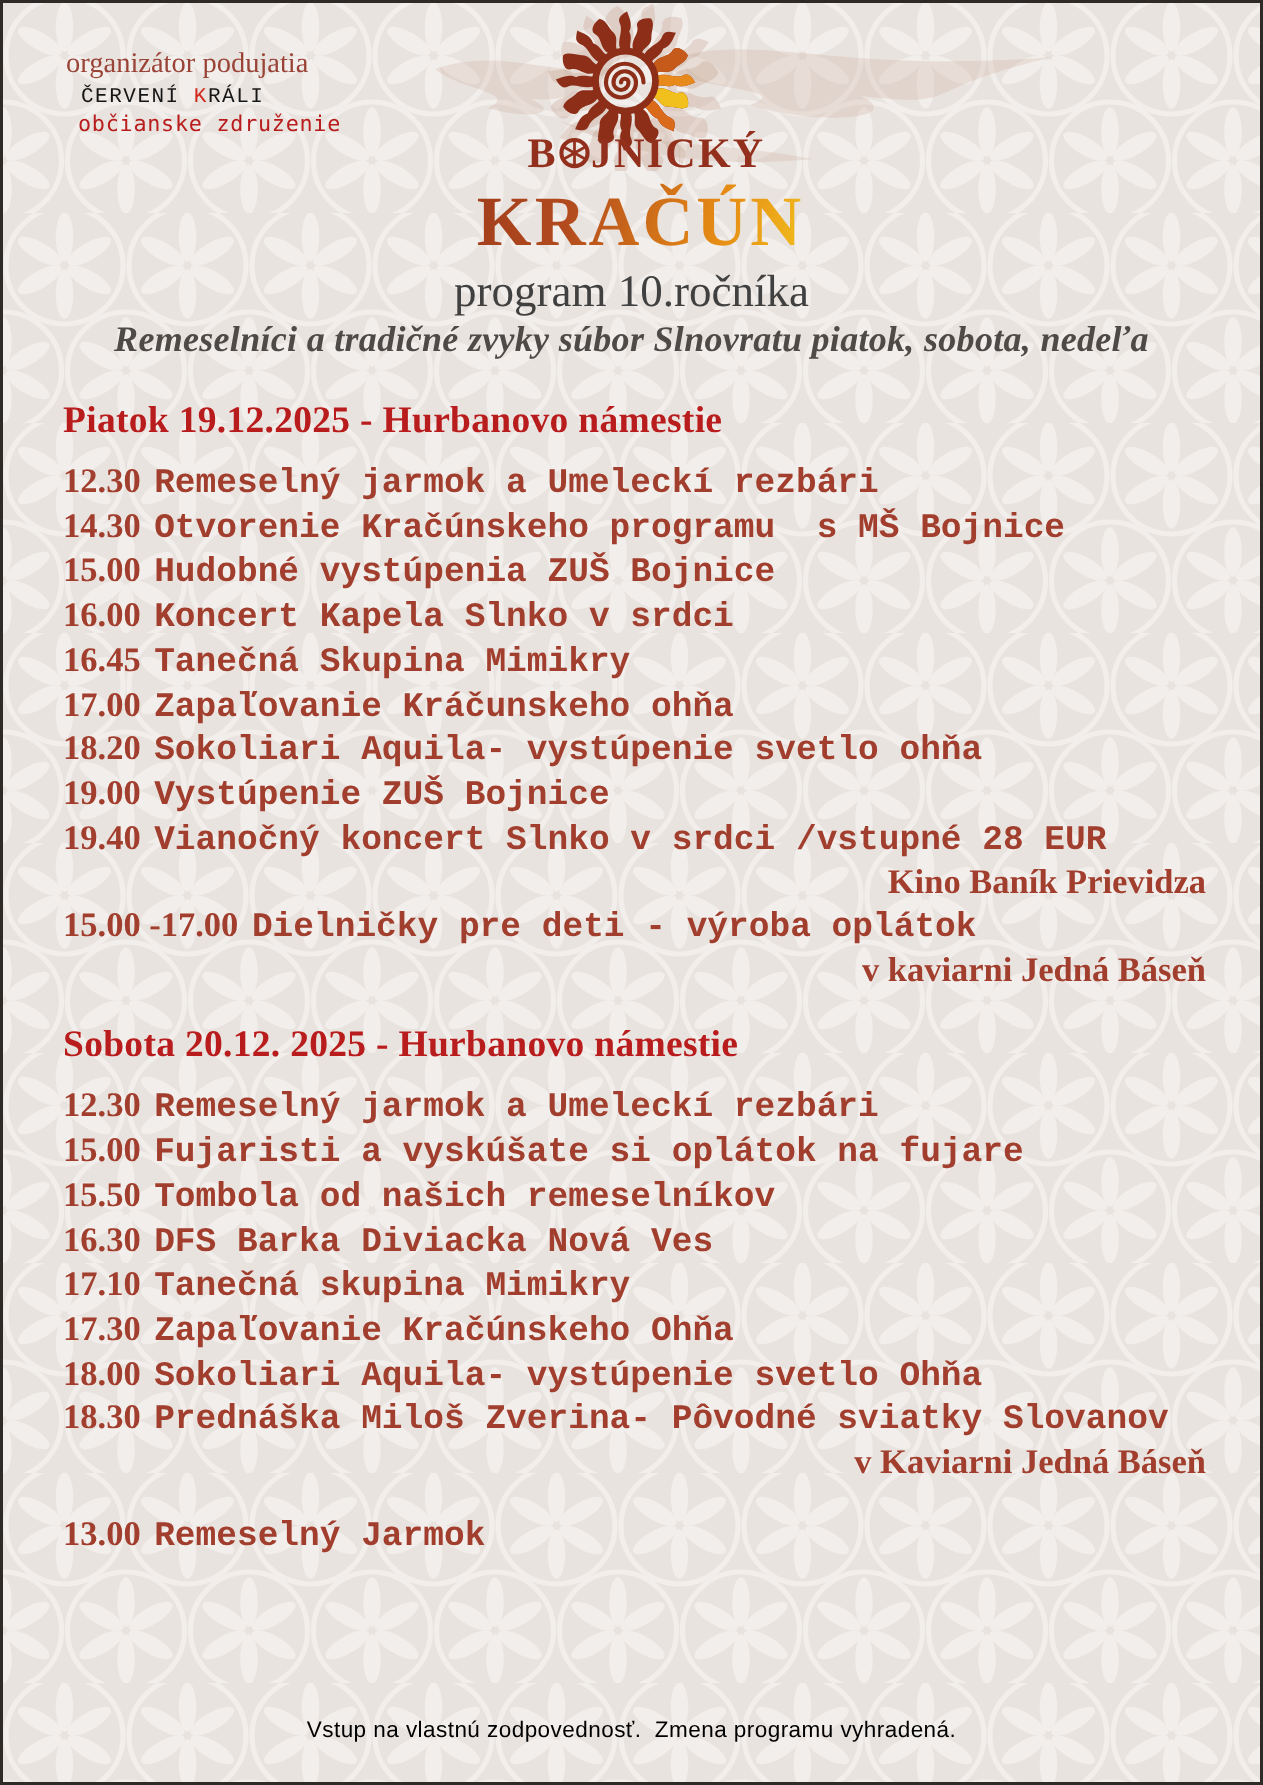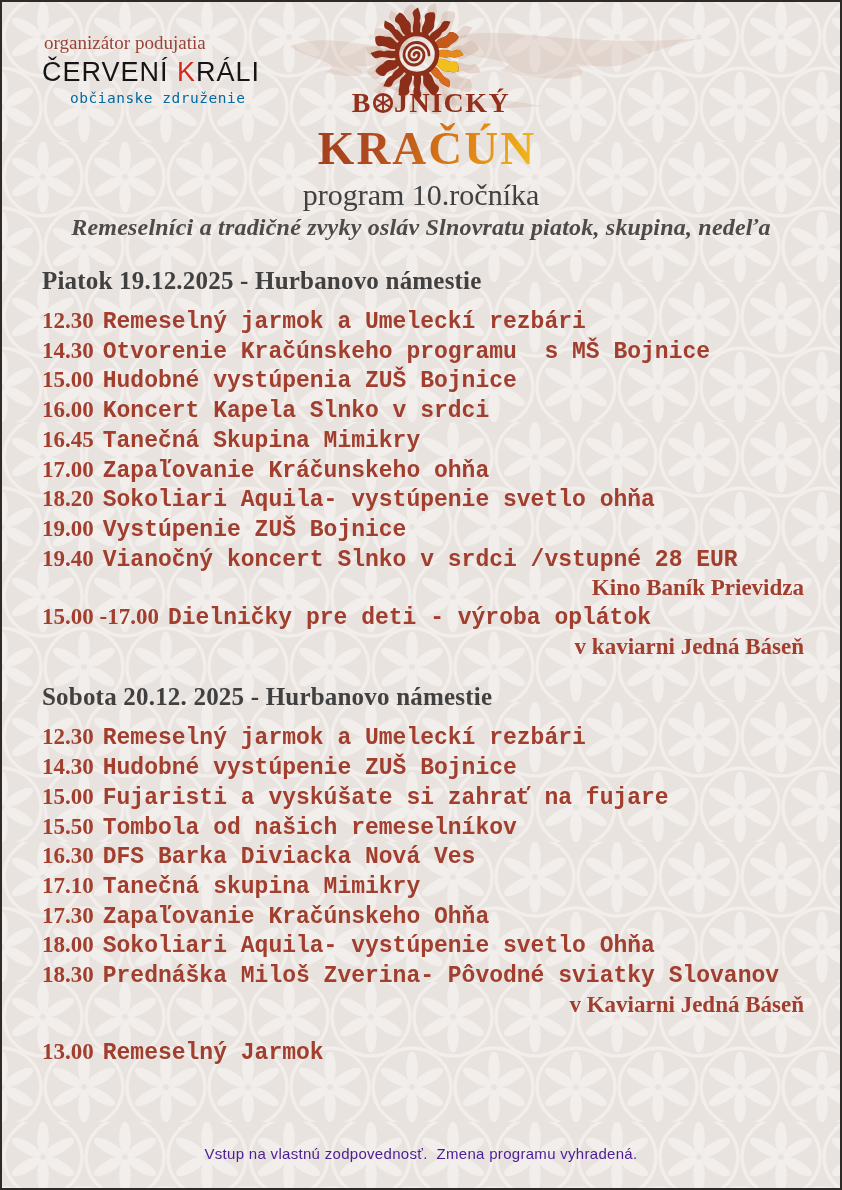--- a/index.html
+++ b/index.html
@@ -11,23 +11,23 @@
     background:#e9e3df;
     border:2px solid #2e2a28;
     overflow:hidden;
     font-family:"Liberation Serif", serif;
   }
   .bg-pattern{position:absolute;left:0;top:0;width:100%;height:100%;pointer-events:none;}
 
   
   .org{position:absolute;left:40px;top:30px;z-index:3;}
   .org-label{font-size:19px;color:#9a4337;margin-left:2px;}
-  .org-name{font-family:Liberation Sans, sans-serif;font-size:27px;letter-spacing:1px;color:#151515;margin-top:3px;}
+  .org-name{font-family:Liberation Mono, monospace;font-size:14px;letter-spacing:1px;color:#151515;margin-top:3px;margin-left:12px;}
   .org-name .red{color:#d2281c;}
-  .org-sub{font-family:"DejaVu Sans Mono", monospace;font-size:14.5px;color:#0369a1;margin-top:2px;margin-left:28px;letter-spacing:.5px;}
+  .org-sub{font-family:"DejaVu Sans Mono", monospace;font-size:14.5px;color:#b91c1c;margin-top:2px;margin-left:10px;letter-spacing:.5px;}
 
   
   .sun-wrap{position:absolute;left:120px;top:0;width:620px;height:112px;z-index:1;}
 
   
   .titles{position:absolute;left:0;right:0;top:86px;text-align:center;z-index:2;}
   .t1{font-size:28px;font-weight:bold;letter-spacing:1.5px;color:#93301d;position:relative;left:10px;line-height:30px;}
   .t1 .wheel{display:inline-block;vertical-align:-2px;}
   .t2{font-size:47px;font-weight:bold;letter-spacing:2px;line-height:52px;position:relative;left:6px;margin-top:2px;
       color:#8a2c15;}
@@ -38,32 +38,32 @@
     }
   }
   .t3{font-size:30px;color:#404040;line-height:34px;margin-top:4px;}
 
   
   .subtitle{position:absolute;left:30px;right:30px;top:212px;text-align:center;
     font-size:24px;font-weight:bold;font-style:italic;color:#4e4a48;z-index:2;letter-spacing:.2px;}
 
   
   .content{position:absolute;left:40px;right:36px;top:264px;z-index:2;}
-  .sec-head{font-size:25px;font-weight:bold;color:#404040;letter-spacing:.2px;margin:0 0 11px 0;line-height:30px;}
+  .sec-head{font-size:25px;font-weight:bold;color:#b91c1c;letter-spacing:.2px;margin:0 0 11px 0;line-height:30px;}
   .sec{margin:0;}
   .sec + .sec{margin-top:21px;}
   .sec.last{margin-top:19px;}
   .row{font-size:23px;font-weight:bold;color:#a13e2d;line-height:28.7px;}
   .row .time{margin-right:9px;}
   .row .text{white-space:pre-wrap;font-family:Liberation Mono, monospace;}
   .row .cont{padding-left:62px;white-space:pre-wrap;text-align:right;}
 
   
   .footer{position:absolute;left:0;right:0;bottom:26px;text-align:center;z-index:2;
-    font-family:"Liberation Sans", sans-serif;font-size:15px;color:#4c1d95;letter-spacing:.3px;white-space:pre-wrap;}
+    font-family:"Liberation Sans", sans-serif;font-size:15px;color:#000000;letter-spacing:.3px;white-space:pre-wrap;}
 </style>
 </head>
 <body>
 
 <div class="poster">
 
   <svg class="bg-pattern" width="842" height="1190" xmlns="http://www.w3.org/2000/svg">
     <defs>
       <g id="flw">
         <circle r="39" fill="none" stroke="#f2eeeb" stroke-width="3.4"></circle>
@@ -188,21 +188,21 @@
                 <line x1="12" y1="12" x2="12" y2="20.5"></line>
                 <line x1="12" y1="12" x2="4.6" y2="16.2"></line>
                 <line x1="12" y1="12" x2="4.6" y2="7.8"></line>
               </g>
             </g>
           </svg></span><span>JNICKÝ</span></div>
     <div class="t2">KRAČÚN</div>
     <div class="t3">program 10.ročníka</div>
   </div>
 
-  <div class="subtitle">Remeselníci a tradičné zvyky osláv Slnovratu piatok, skupina, nedeľa</div>
+  <div class="subtitle">Remeselníci a tradičné zvyky súbor Slnovratu piatok, sobota, nedeľa</div>
 
   <div class="content">
 
     <div class="sec">
       <h2 class="sec-head">Piatok 19.12.2025 - Hurbanovo námestie</h2>
       <div>
 
           <div class="row"><span class="time">12.30</span><span class="text">Remeselný jarmok a Umeleckí rezbári</span></div>
 
           <div class="row"><span class="time">14.30</span><span class="text">Otvorenie Kračúnskeho programu  s MŠ Bojnice</span></div>
@@ -225,23 +225,22 @@
           <div class="row"><span class="time">15.00 -17.00</span><span class="text">Dielničky pre deti - výroba oplátok</span><div class="cont">v kaviarni Jedná Báseň</div></div>
         </div>
     </div>
 
     <div class="sec">
       <h2 class="sec-head">Sobota 20.12. 2025 - Hurbanovo námestie</h2>
       <div>
 
           <div class="row"><span class="time">12.30</span><span class="text">Remeselný jarmok a Umeleckí rezbári</span></div>
 
-          <div class="row"><span class="time">14.30</span><span class="text">Hudobné vystúpenie ZUŠ Bojnice</span></div>
-
-          <div class="row"><span class="time">15.00</span><span class="text">Fujaristi a vyskúšate si zahrať na fujare</span></div>
+
+          <div class="row"><span class="time">15.00</span><span class="text">Fujaristi a vyskúšate si oplátok na fujare</span></div>
 
           <div class="row"><span class="time">15.50</span><span class="text">Tombola od našich remeselníkov</span></div>
 
           <div class="row"><span class="time">16.30</span><span class="text">DFS Barka Diviacka Nová Ves</span></div>
 
           <div class="row"><span class="time">17.10</span><span class="text">Tanečná skupina Mimikry</span></div>
 
           <div class="row"><span class="time">17.30</span><span class="text">Zapaľovanie Kračúnskeho Ohňa</span></div>
 
           <div class="row"><span class="time">18.00</span><span class="text">Sokoliari Aquila- vystúpenie svetlo Ohňa</span></div>

